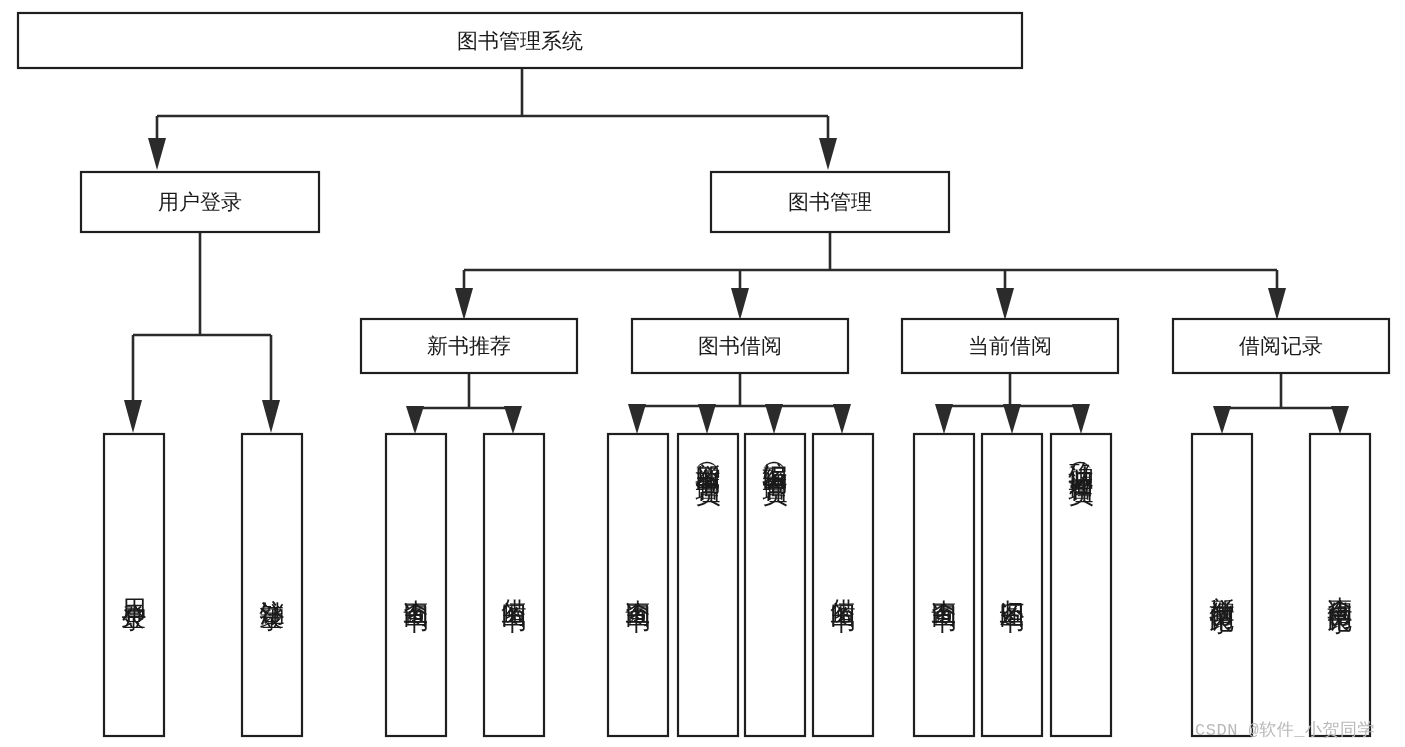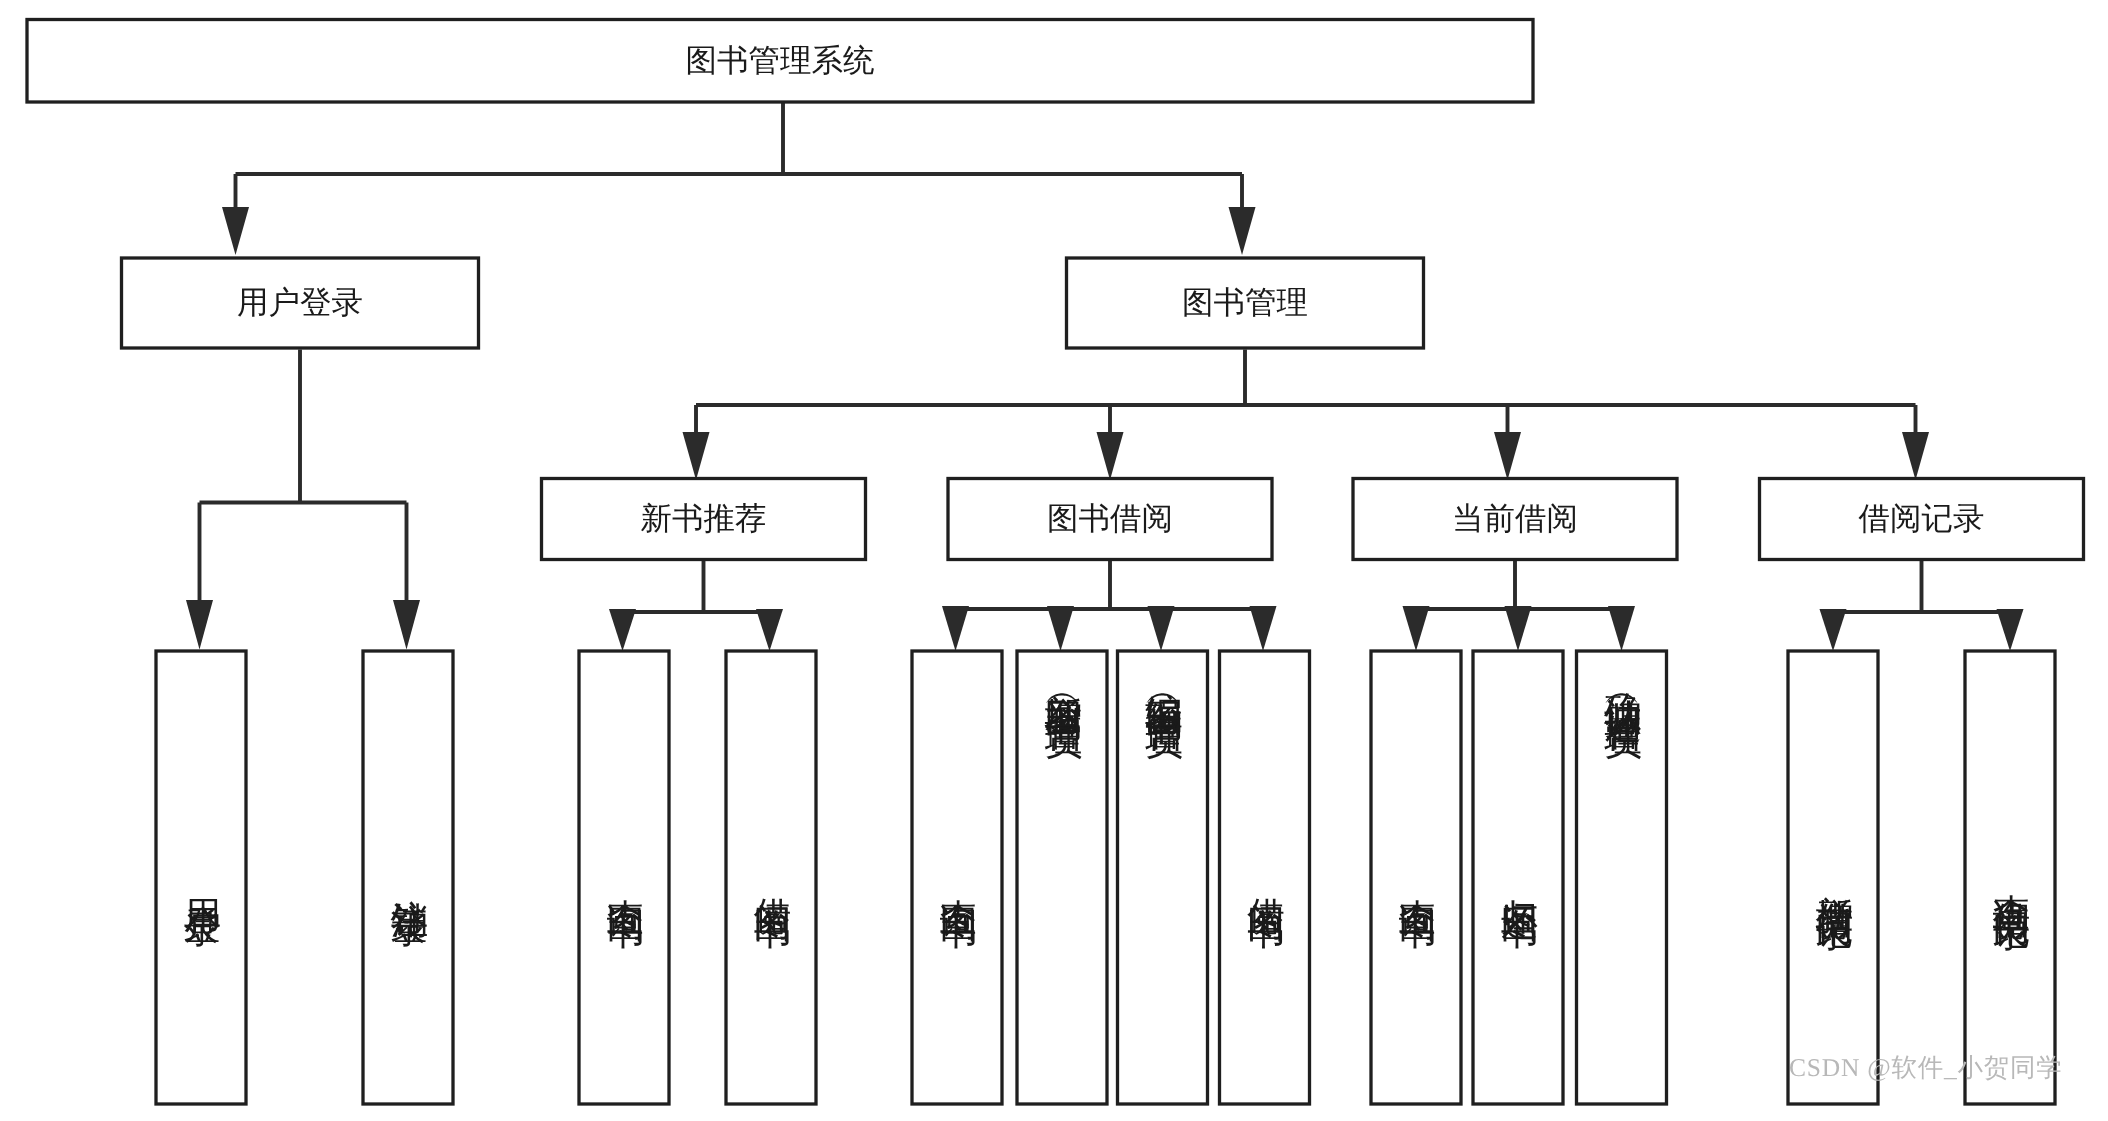--- a/index.html
+++ b/index.html
@@ -61,22 +61,22 @@
     font-family: "Liberation Sans", "DejaVu Sans", sans-serif;
     font-size: 25px;
     line-height: 1.08;
     letter-spacing: 3px;
     color: #1a1a1a;
     white-space: nowrap;
   }
   .watermark {
     position: absolute;
     right: 8px;
-    bottom: 24px;
-    font-family: Liberation Serif, serif;
+    bottom: 6px;
+    font-family: Liberation Mono, monospace;
     font-size: 17px;
     color: #b8b8b8;
     letter-spacing: 0.5px;
     user-select: none;
   }
 </style>
 </head>
 <body>
 
 <div id="diagram-root">

